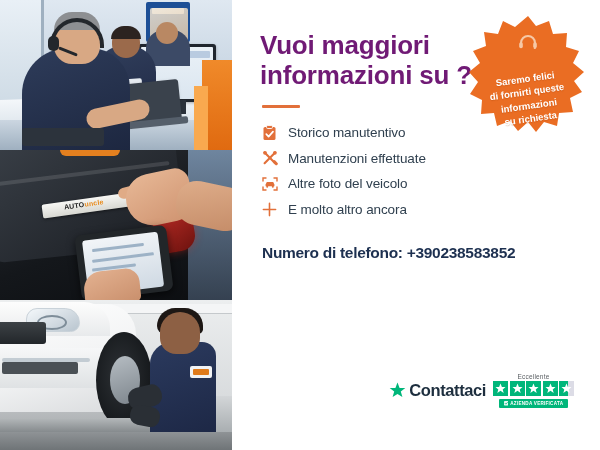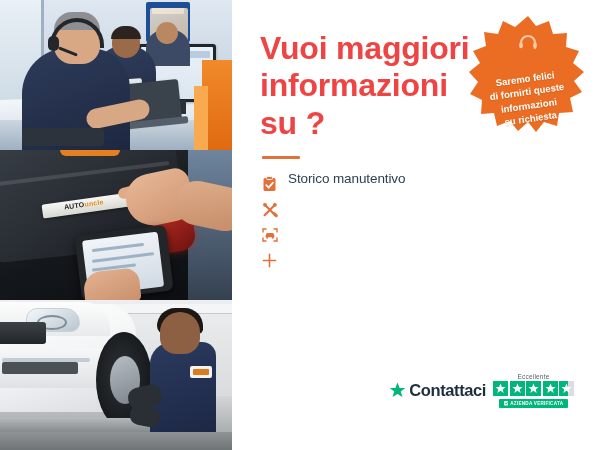--- a/index.html
+++ b/index.html
@@ -178,22 +178,22 @@
               background:linear-gradient(180deg,#8f9396,#6f7477);}
 
   
   .content {
     position:relative;
     flex:1 1 auto;
     padding:30px 22px 0 28px;
     background:#ffffff;
   }
   .headline {
-    font-size:32px; line-height:1.17; font-weight:bold;
-    color:#ef4444; letter-spacing:-.2px;
+    font-size:26px; line-height:1.17; font-weight:bold;
+    color:#701a75; letter-spacing:-.2px;
     max-width:215px;
   }
   .rule { width:38px; height:3px; background:#e2703a; margin:14px 0 12px 2px; border-radius:1px;}
 
   
   .badge {
     position:absolute; right:12px; top:14px;
     width:120px; height:120px;
     display:flex; align-items:center; justify-content:center;
   }
@@ -206,21 +206,21 @@
   .badge-text {
     position:absolute; left:50%; top:58px;
     transform:translate(-50%,0) rotate(-8deg);
     width:104px; text-align:center;
     color:#ffffff; font-size:9.5px; font-weight:bold; line-height:1.42;
     text-shadow:0 1px 1px rgba(150,60,0,.25);
   }
 
   
   .features { margin:0 0 0 2px; list-style:none; }
-  .feat { display:flex; height:25.5px; }
+  .feat { display:flex; align-items:center; height:25.5px; }
   .feat .ico { width:26px; flex:0 0 26px; display:flex; align-items:center; justify-content:flex-start;
                color:#e2703a; }
   .feat .lbl { font-size:13.5px; color:#30404f; letter-spacing:-.1px; }
 
   
   .phone { margin:22px 0 0 2px; font-size:15.5px; font-weight:bold; color:#1d3050; letter-spacing:-.3px;}
   .sub { margin:10px 0 0 2px; font-size:12.3px; color:#3d4f60; line-height:1.55;}
 
   
   .tp {
@@ -372,44 +372,48 @@
       <li class="feat">
         <span class="ico">
           <svg width="16" height="16" viewBox="0 0 16 16">
             <path d="M2.6 2.4 L13.2 13.2" stroke="#e2703a" stroke-width="2.1" stroke-linecap="round"></path>
             <path d="M13.2 2.4 L2.6 13.2" stroke="#e2703a" stroke-width="2.1" stroke-linecap="round"></path>
             <circle cx="3" cy="2.8" r="1.9" fill="#e2703a"></circle>
             <circle cx="12.9" cy="2.8" r="1.9" fill="#e2703a"></circle>
             <path d="M12.2 11.6 l2.1 2.1" stroke="#e2703a" stroke-width="3" stroke-linecap="round"></path>
           </svg>
         </span>
+        <span class="lbl">Manutenzioni effettuate</span>
       </li>
 
 
       <li class="feat">
         <span class="ico">
           <svg width="16" height="16" viewBox="0 0 16 16">
             <path d="M1 5 V2 h3 M15 5 V2 h-3 M1 11 v3 h3 M15 11 v3 h-3" fill="none" stroke="#e2703a" stroke-width="1.4" stroke-linecap="round"></path>
             <path d="M3.6 10.3 h8.8 v-1.8 l-1.2-2.4 h-6.4 l-1.2 2.4 z" fill="#e2703a"></path>
             <circle cx="5.2" cy="10.8" r="1" fill="#e2703a"></circle>
             <circle cx="10.8" cy="10.8" r="1" fill="#e2703a"></circle>
           </svg>
         </span>
+        <span class="lbl">Altre foto del veicolo</span>
       </li>
 
       <li class="feat">
         <span class="ico">
           <svg width="15" height="15" viewBox="0 0 15 15">
             <path d="M7.5 1.4 V13.6 M1.4 7.5 H13.6" stroke="#e2703a" stroke-width="1.6" stroke-linecap="round"></path>
           </svg>
         </span>
+        <span class="lbl">E molto altro ancora</span>
       </li>
 
     </ul>
 
+    <div class="phone">Numero di telefono: +390238583852</div>
     <div class="sub">
       <br>
     </div>
 
     <div class="tp">
       <div class="tp-logo">
         <svg width="17" height="17" viewBox="0 0 17 17">
           <path fill="#00b67a" d="M8.5 0.6 L10.6 5.9 L16.3 6.1 L11.8 9.6 L13.4 15.1 L8.5 11.9 L3.6 15.1 L5.2 9.6 L0.7 6.1 L6.4 5.9 Z"></path>
         </svg>
         <span class="tp-name">Contattaci</span>

